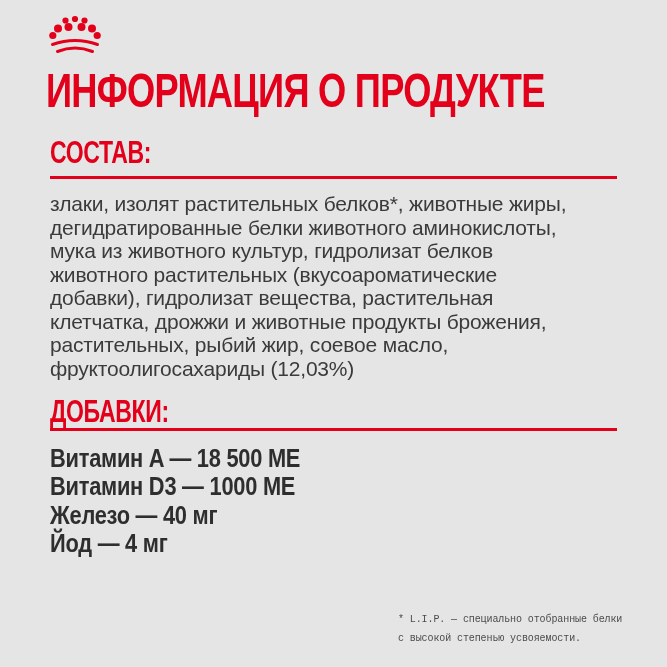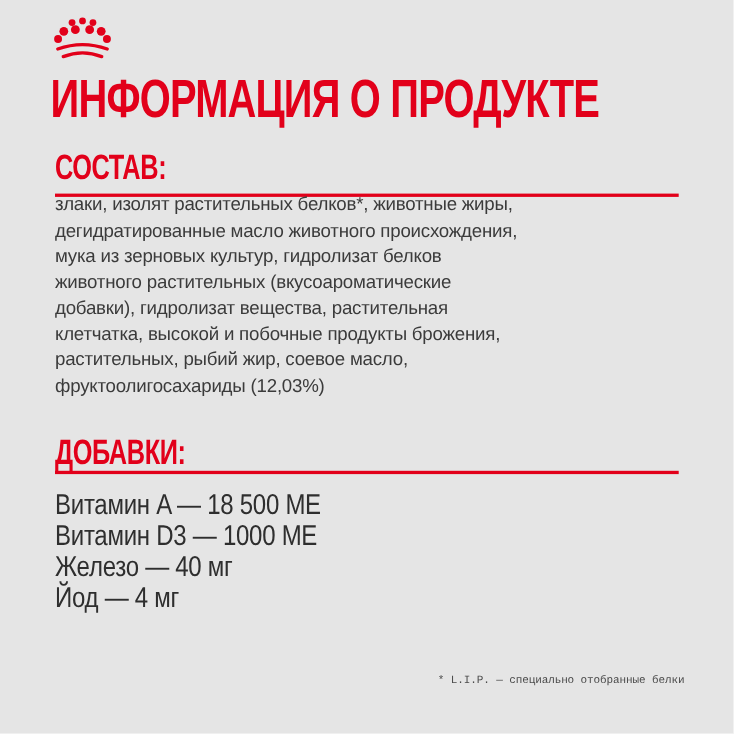--- a/index.html
+++ b/index.html
@@ -22,28 +22,28 @@
     transform:scaleX(0.72); transform-origin:left top;
   }
   .h-compo { top:136px; }
   .h-add   { top:395px; }
   .rule {
     position:absolute; left:50px; width:567px; height:3px; background:#e2001a;
   }
   .rule-1 { top:176px; }
   .rule-2 { top:428px; }
   .compo-text {
-    position:absolute; left:50px; top:174px; width:590px;
-    font-size:17px; line-height:23.5px; color:#3b3b3b;
+    position:absolute; left:50px; top:192px; width:590px;
+    font-size:21px; line-height:23.5px; color:#3b3b3b;
     letter-spacing:-0.2px;
   }
   .compo-text .line { white-space:nowrap; }
   .add-col {
     position:absolute; top:444px;
-    font-size:26px; line-height:28.4px; font-weight:normal; color:#2e2e2e;
+    font-size:26px; line-height:28.4px; font-weight:bold; color:#2e2e2e;
   }
   .add-col .item {
     white-space:nowrap; letter-spacing:-0.3px;
     transform:scaleX(0.84); transform-origin:left top;
   }
   .col-left  { left:50px; }
   .col-right { left:398px; }
   .footnote {
     position:absolute; left:398px; top:610px; width:250px;
     font-size:10px; line-height:19px; color:#4b4b4b;
@@ -73,37 +73,38 @@
     <path d="M8.5,36.5 Q26,29.5 43.5,36.5" stroke="#e2001a" stroke-width="3" fill="none" stroke-linecap="round"></path>
   </svg>
 
   <h1 class="title">ИНФОРМАЦИЯ О ПРОДУКТЕ</h1>
 
   <h2 class="sec-heading h-compo">СОСТАВ:</h2>
   <div class="rule rule-1"></div>
 
   <div class="compo-text">
     <div class="line">злаки, изолят растительных белков*, животные жиры,</div>
-    <div class="line">дегидратированные масло животного происхождения,</div>
-    <div class="line">мука из зерновых культур, гидролизат белков</div>
+    <div class="line">дегидратированные белки животного аминокислоты,</div>
+    <div class="line">мука из животного культур, гидролизат белков</div>
     <div class="line">животного растительных (вкусоароматические</div>
     <div class="line">добавки), гидролизат вещества, растительная</div>
-    <div class="line">клетчатка, высокой и побочные продукты брожения,</div>
+    <div class="line">клетчатка, дрожжи и животные продукты брожения,</div>
     <div class="line">растительных, рыбий жир, соевое масло,</div>
     <div class="line">фруктоолигосахариды (12,03%)</div>
   </div>
 
   <h2 class="sec-heading h-add">ДОБАВКИ:</h2>
   <div class="rule rule-2"></div>
 
   <div class="add-col col-left">
     <div class="item">Витамин A — 18 500 МЕ</div>
     <div class="item">Витамин D3 — 1000 МЕ</div>
     <div class="item">Железо — 40 мг</div>
     <div class="item">Йод — 4 мг</div>
   </div>
 
 
   <div class="footnote">
     <div class="fn-line">* L.I.P. — специально отобранные белки</div>
+    <div class="fn-line">с высокой степенью усвояемости.</div>
   </div>
 
 </div>
 
 </body></html>

